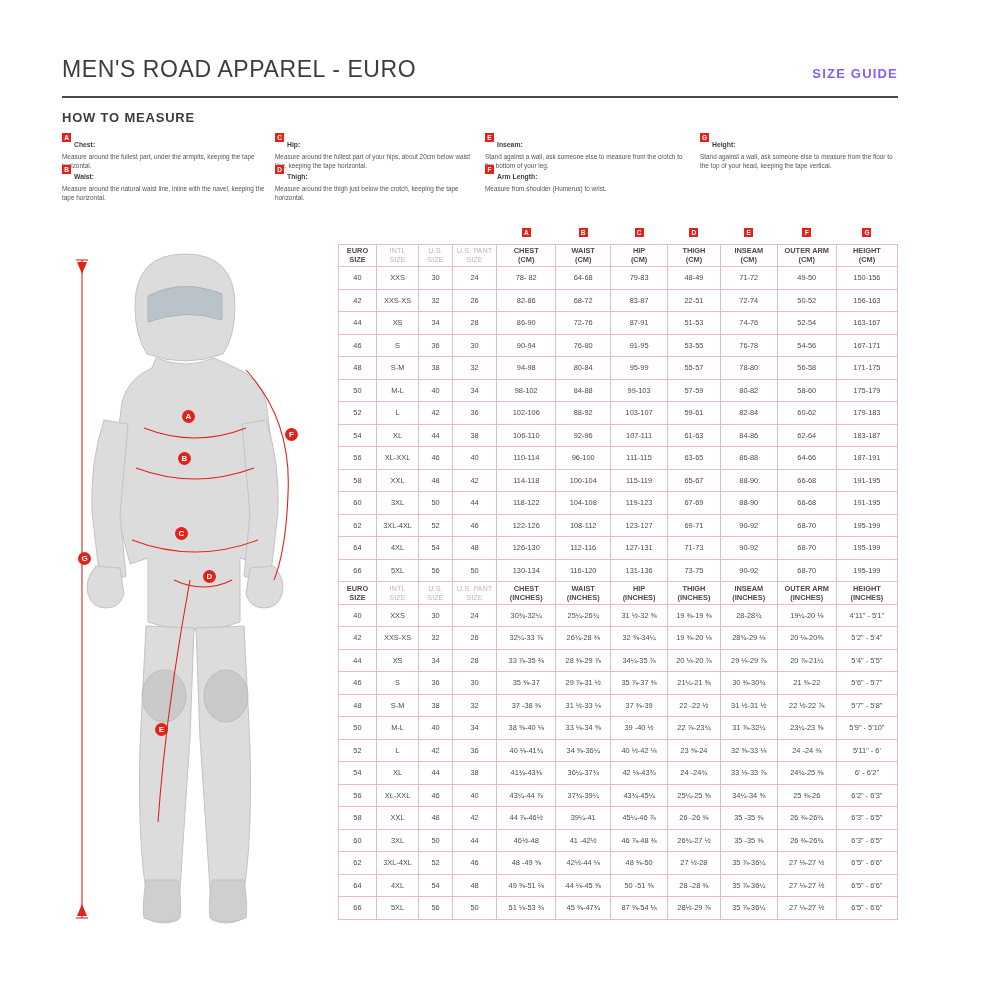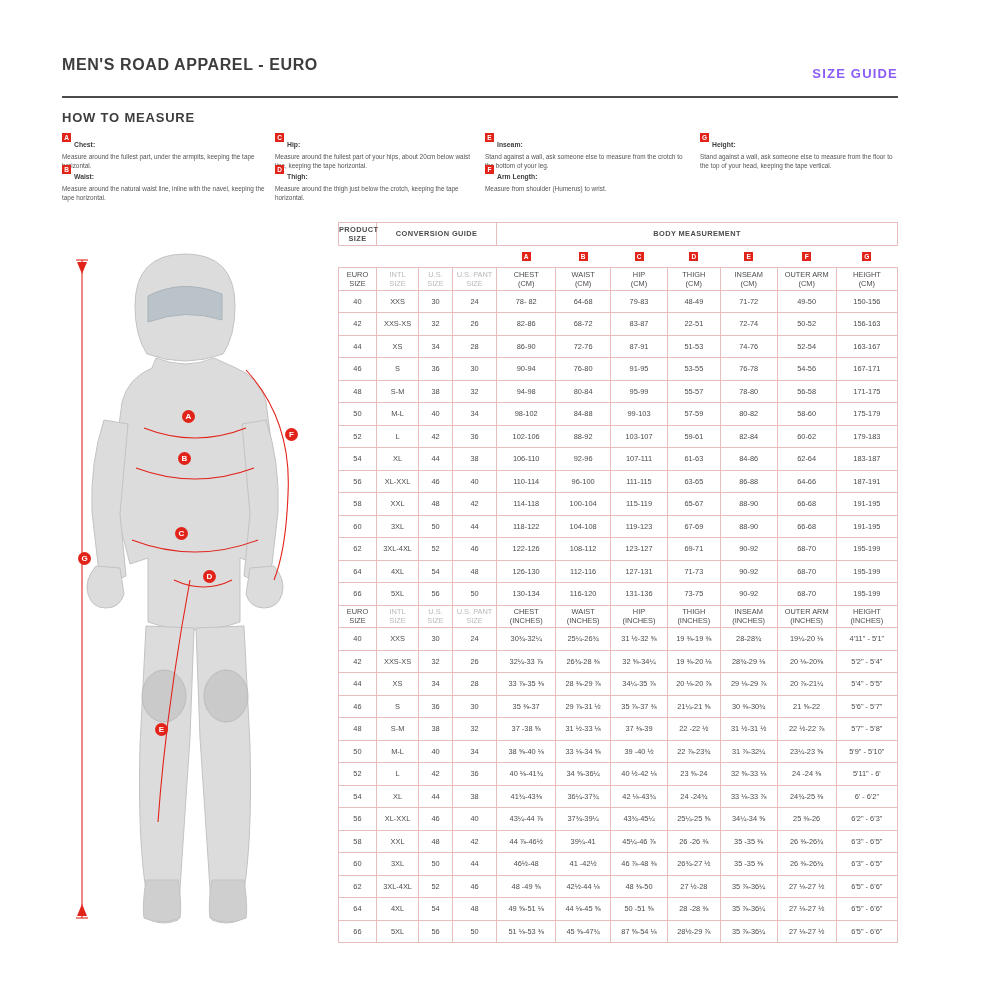--- a/index.html
+++ b/index.html
@@ -24,22 +24,22 @@
 
   
   .header {
     position: absolute;
     left: 62px;
     top: 56px;
     width: 836px;
     height: 40px;
   }
   .main-title {
-    font-size: 16px;
-    font-weight: bold;
+    font-size: 23px;
+    font-weight: normal;
     letter-spacing: 0.6px;
     color: #3d3d3d;
     position: absolute;
     left: 0;
     top: 0;
     white-space: nowrap;
   }
   .size-guide {
     position: absolute;
     right: 0;
@@ -173,21 +173,21 @@
     display: inline-block;
     width: 9px;
     height: 9px;
     background: #e2231a;
     color: #fff;
     font-size: 6.5px;
     line-height: 9px;
     font-weight: bold;
   }
   .col-head td {
-    font-weight: normal;
+    font-weight: bold;
     font-size: 7.6px;
     height: 32px;
     line-height: 1.25;
     color: #4b4b4b;
   }
   .col-head td.grey {
     color: #b9b9b9;
     font-weight: normal;
   }
   td.grey {
@@ -324,25 +324,20 @@
         <col style="width:56px">
           <col style="width:52px">
           <col style="width:54px">
           <col style="width:50px">
         <col style="width:54px">
           <col style="width:56px">
           <col style="width:58px">
       </colgroup>
 
       <tbody>
-          <tr class="grp-head">
-        <td colspan="1" class="grp-product">PRODUCT SIZE</td>
-        <td colspan="3" class="grp-conv">CONVERSION GUIDE</td>
-        <td colspan="7" class="grp-body">BODY MEASUREMENT</td>
-      </tr>
 
       <tr class="hdr-letters">
         <td class="nb"></td>
         <td class="nb"></td>
         <td class="nb"></td>
         <td class="nb"></td>
         <td class="nb"><span class="ltr">A</span></td>
         <td class="nb"><span class="ltr">B</span></td>
         <td class="nb"><span class="ltr">C</span></td>
         <td class="nb"><span class="ltr">D</span></td>

